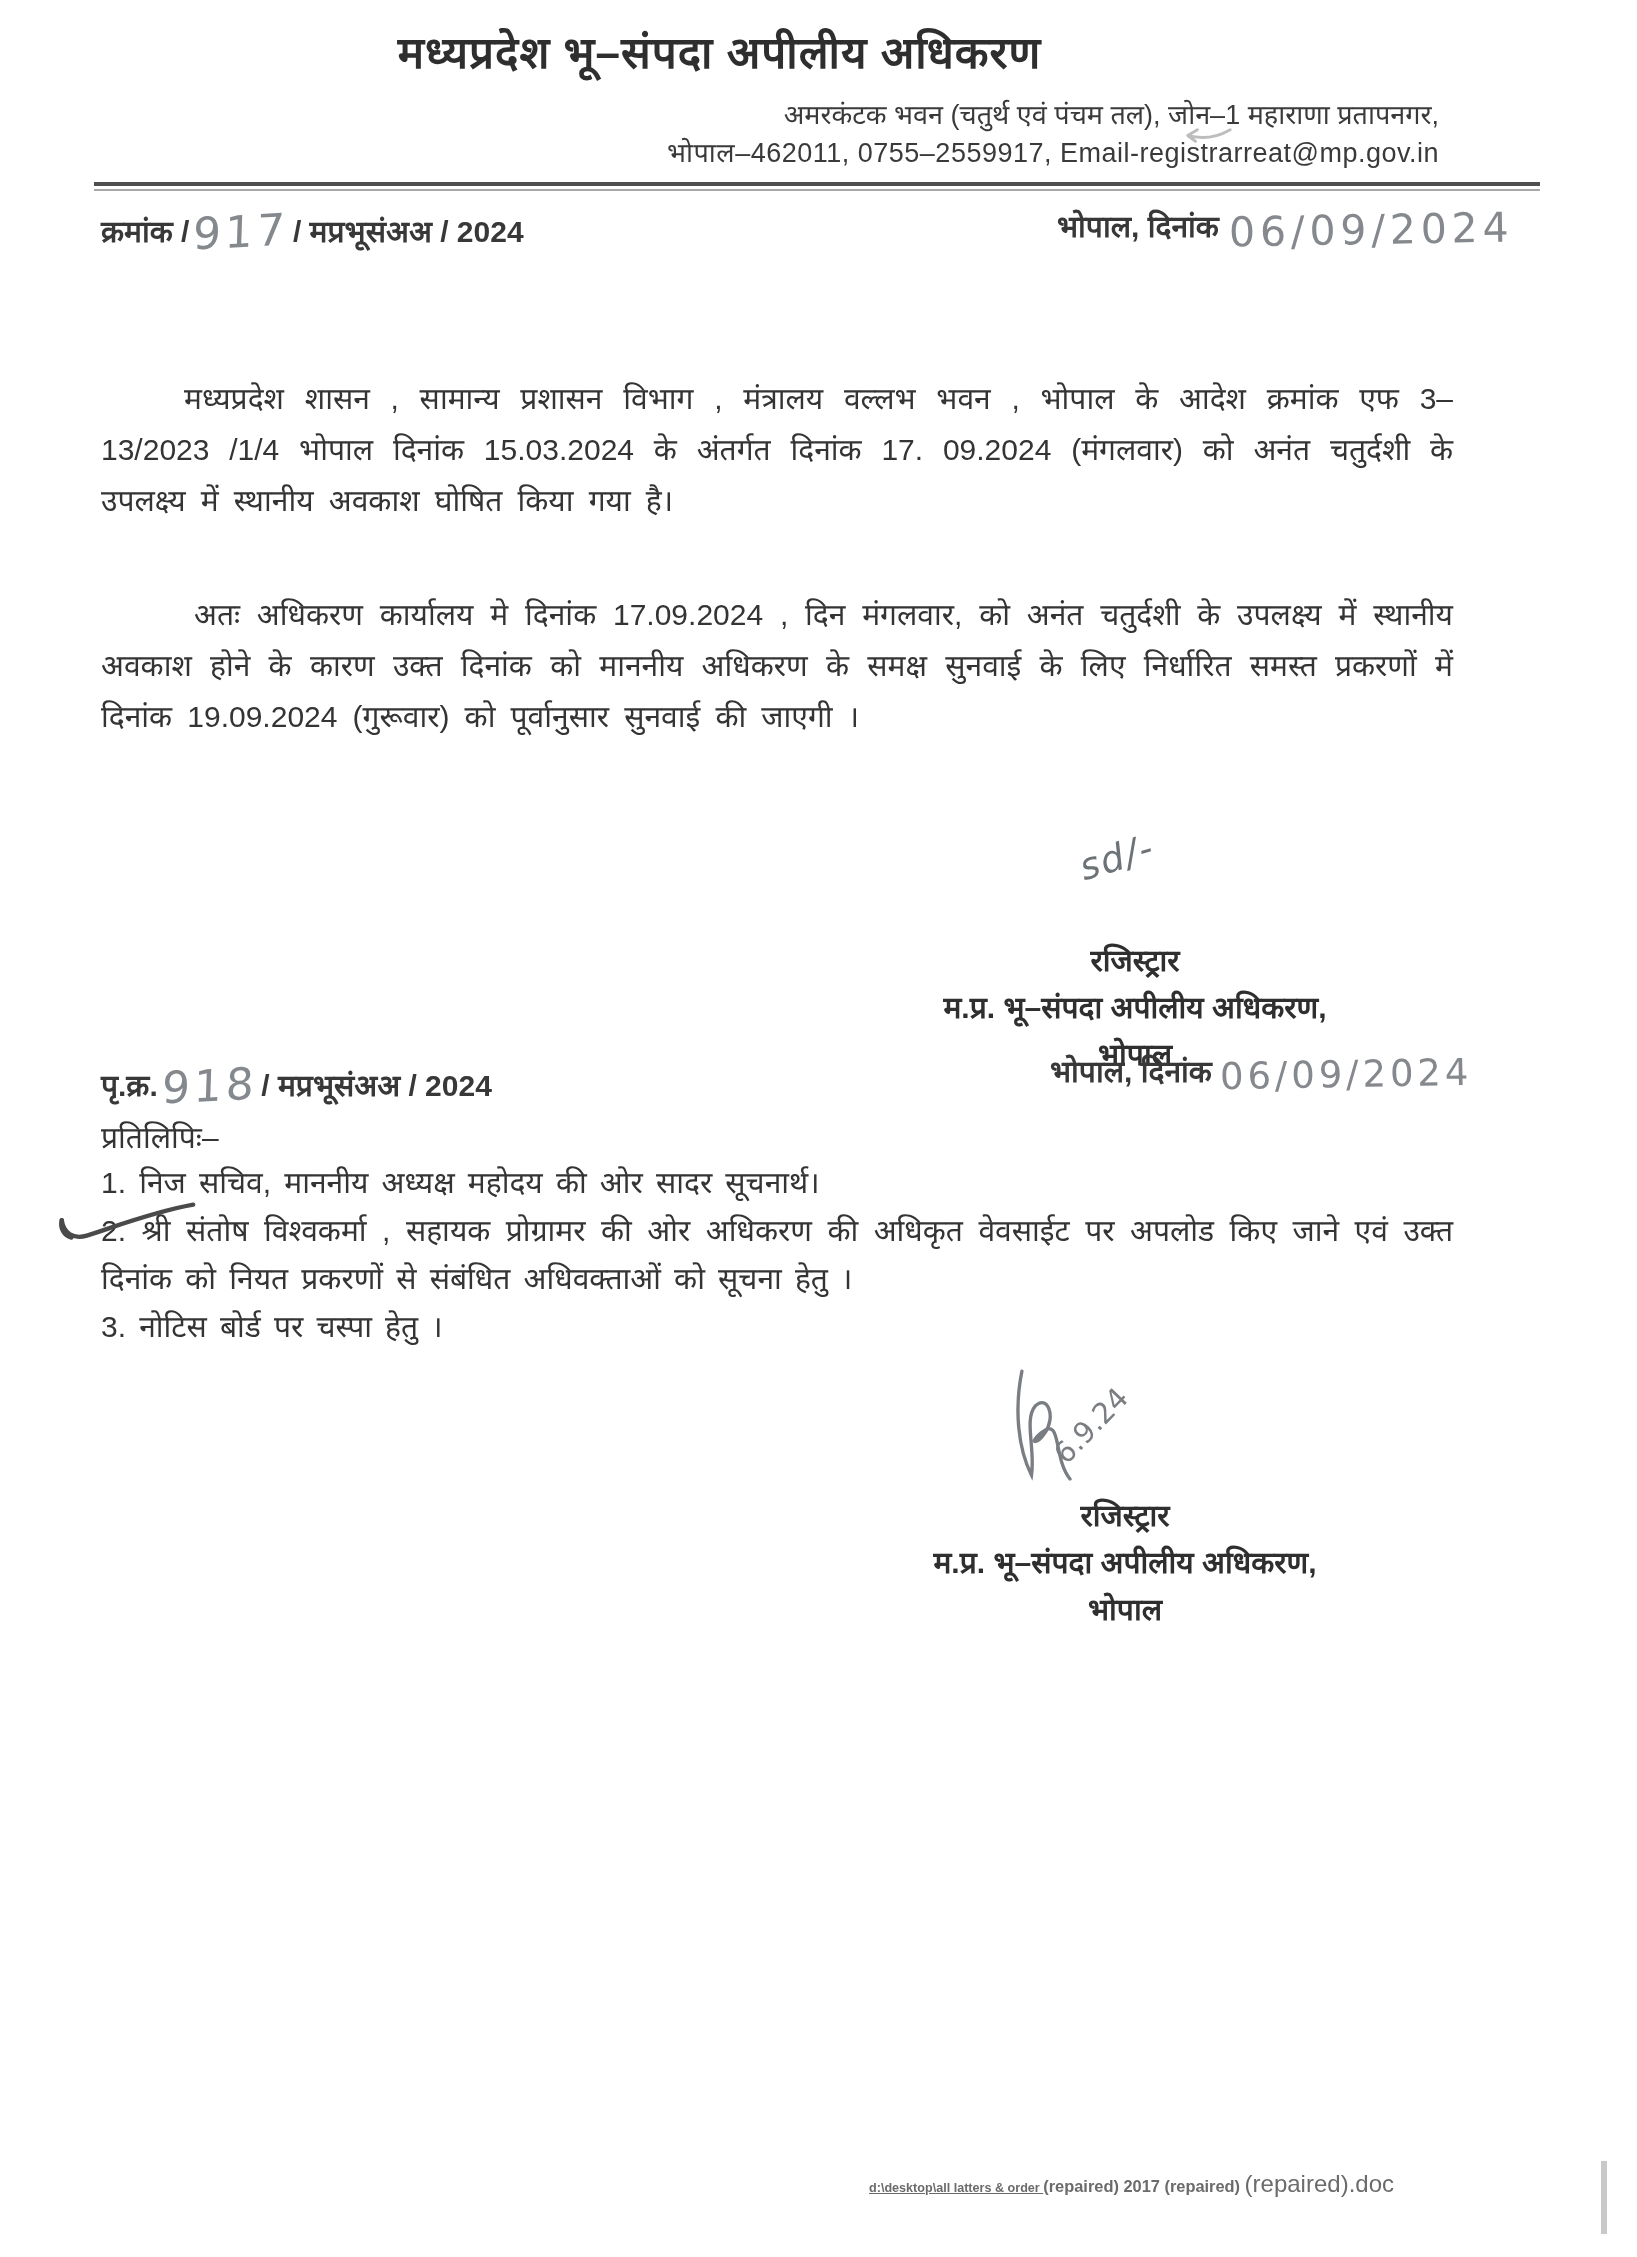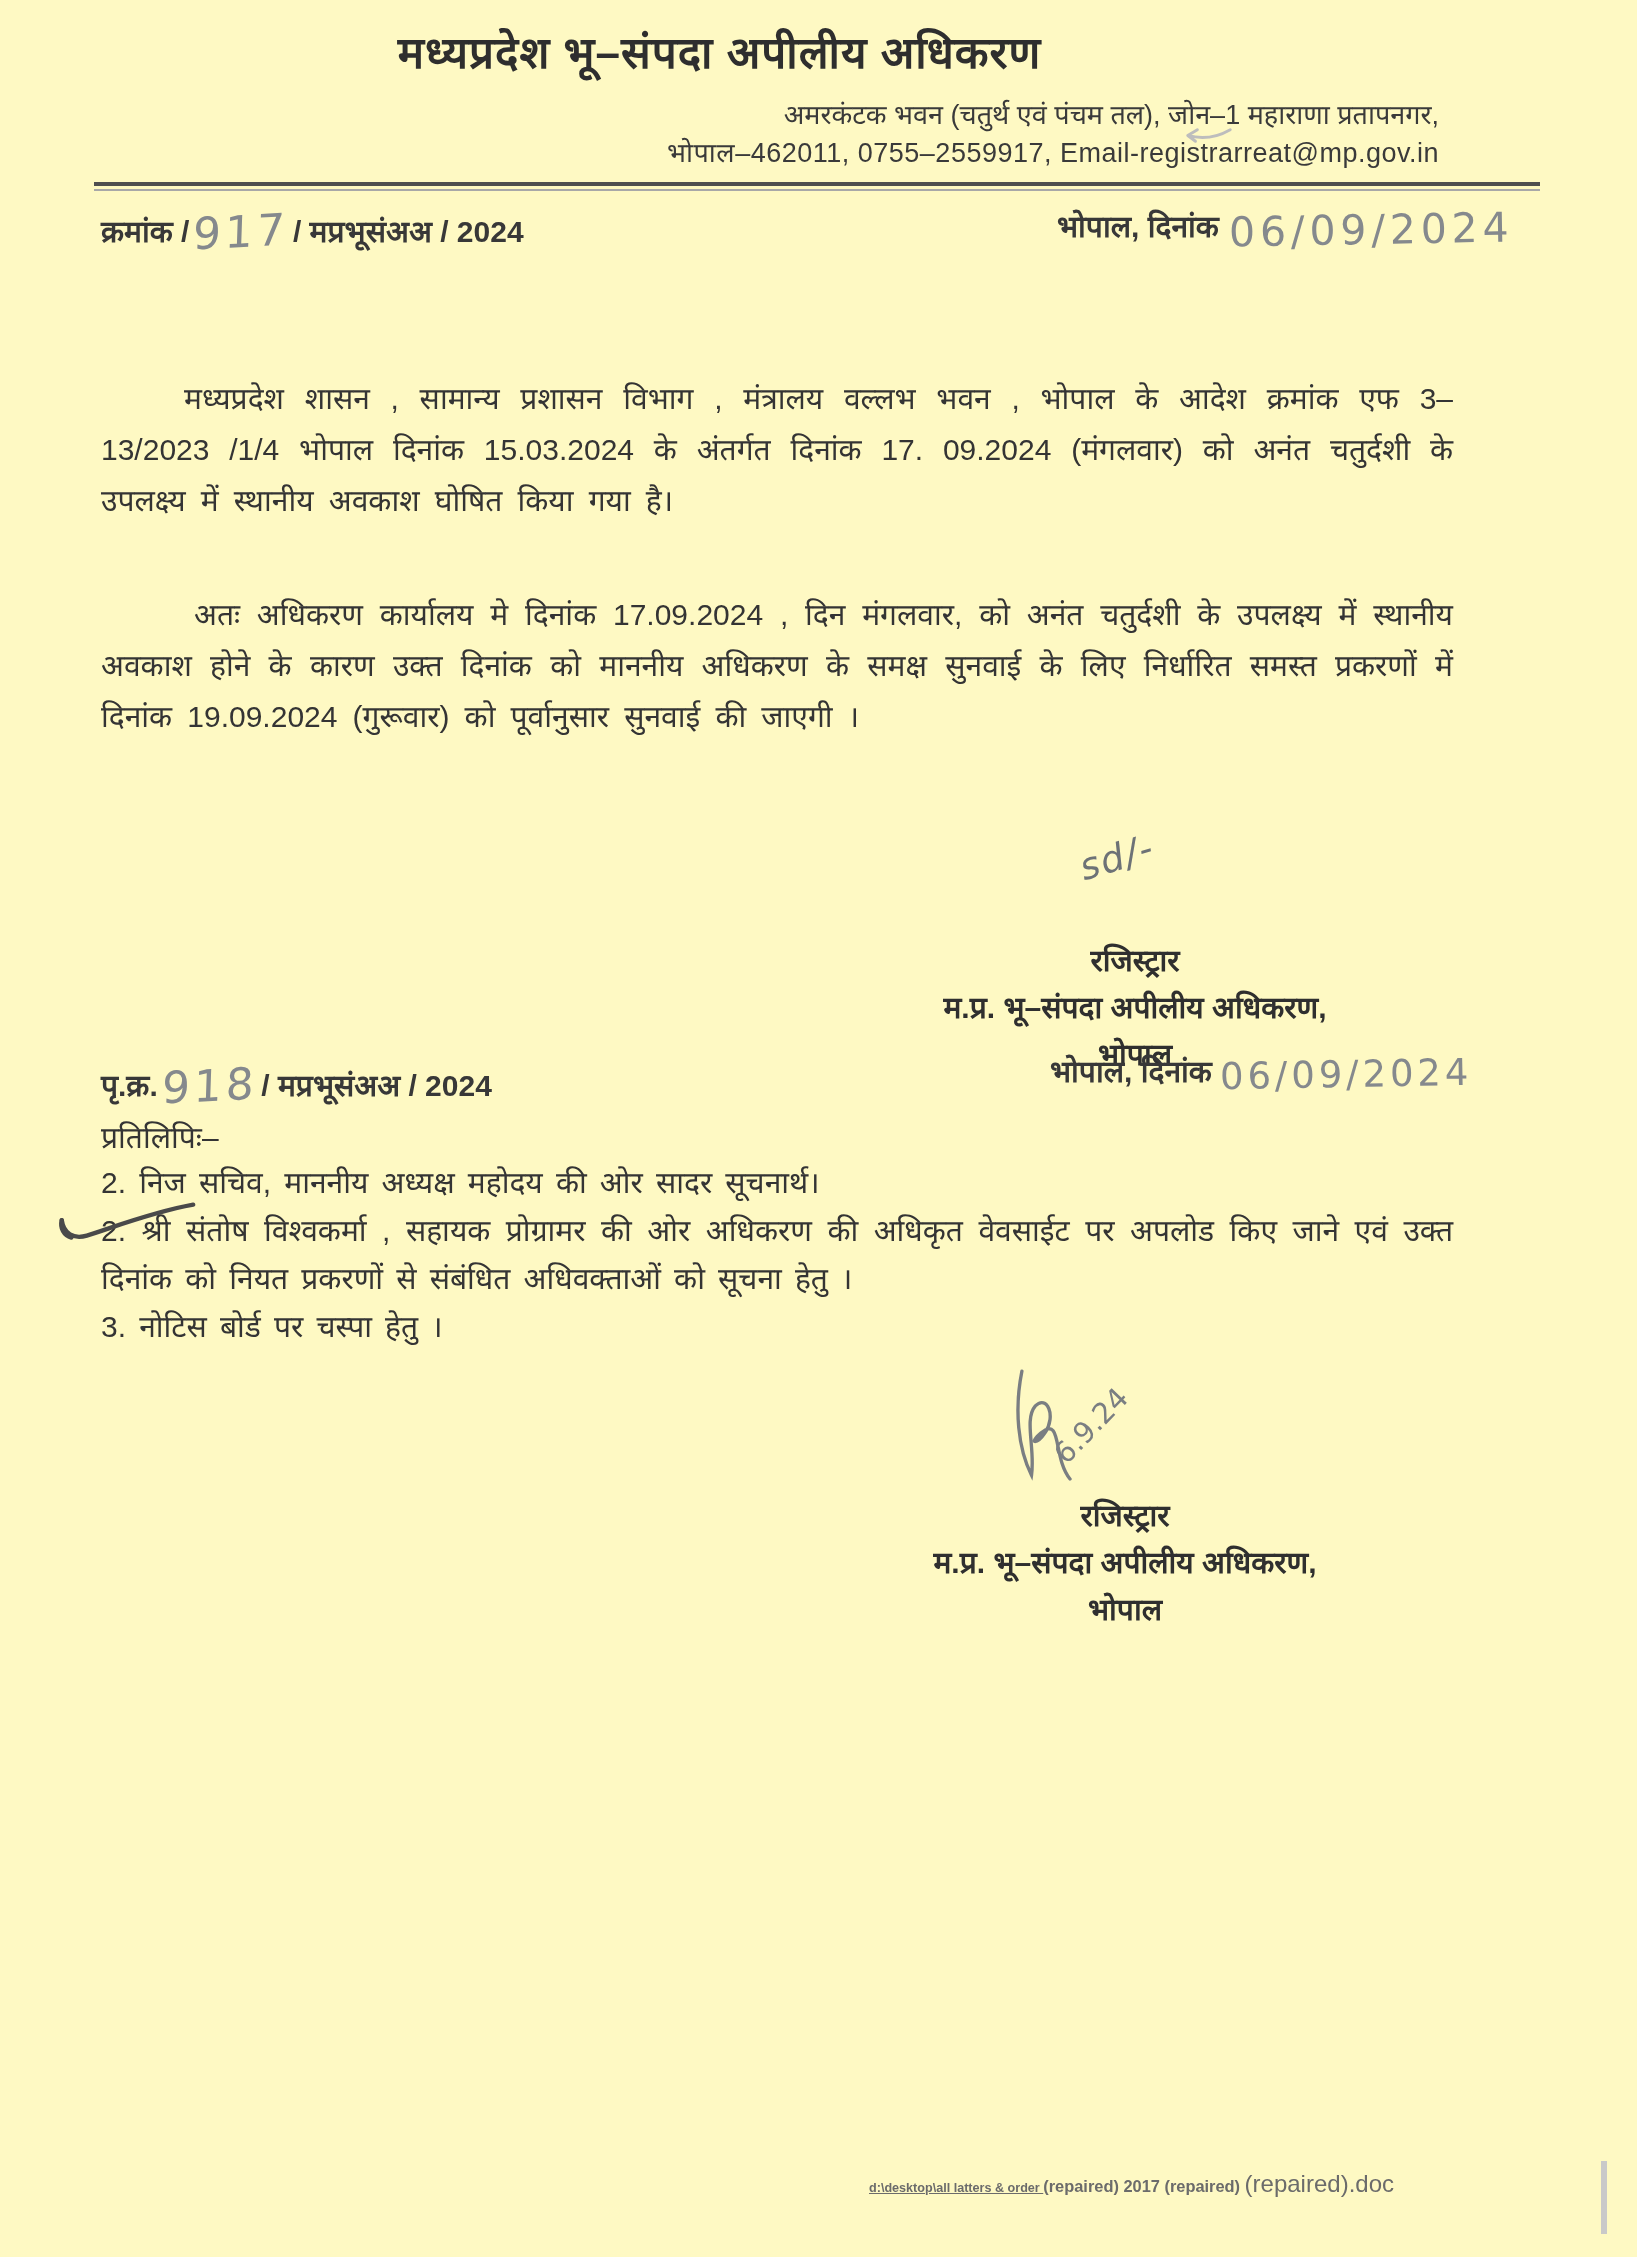--- a/index.html
+++ b/index.html
@@ -1,18 +1,18 @@
 <!DOCTYPE html>
 <html><head>
 <meta charset="utf-8">
 <style>
   html,body{margin:0;padding:0;background:#e8e8e8;}
   .page{
     position:relative;width:1638px;height:2257px;margin:0 auto;
-    background:#fef9c3;overflow:hidden;
+    background:#ffffff;overflow:hidden;
     font-family:"Liberation Sans",sans-serif;color:#333333;
   }
   
   .doc-title{
     position:absolute;top:21px;left:0;width:1439px;text-align:center;
     font-size:44px;font-weight:700;color:#2e2e2e;letter-spacing:1px;
   }
   .addr{position:absolute;left:0;width:1439px;text-align:right;font-size:27px;color:#3a3a3a;}
   .addr1{top:95px;}
   .addr2{top:133px;letter-spacing:0.5px;}
@@ -91,21 +91,21 @@
   </div>
   <div class="pd-row1">
     <span>भोपाल, दिनांक</span><span class="hw hw-date-mid">06/09/2024</span>
   </div>
 
   <div class="ref2">
     <span>पृ.क्र.</span><span class="hw hw-num">918</span><span>/  मप्रभूसंअअ / 2024</span>
   </div>
   <div class="pratilipi">प्रतिलिपिः–</div>
   <div class="copy-items">
-    <div class="item">2. निज सचिव, माननीय अध्यक्ष महोदय की ओर सादर सूचनार्थ।</div>
+    <div class="item">1. निज सचिव, माननीय अध्यक्ष महोदय की ओर सादर सूचनार्थ।</div>
     <div class="item">2. श्री संतोष विश्वकर्मा , सहायक प्रोग्रामर की ओर अधिकरण की अधिकृत वेवसाईट पर अपलोड किए जाने एवं उक्त दिनांक को नियत प्रकरणों से संबंधित अधिवक्ताओं को सूचना हेतु ।</div>
     <div class="item">3. नोटिस बोर्ड पर चस्पा हेतु ।</div>
   </div>
 
   <svg class="tick-svg" width="145" height="58" viewBox="0 0 150 60">
     <path d="M8,26 C10,40 20,46 34,42 C60,34 100,18 144,10" stroke="#4a4a4a" stroke-width="4.5" fill="none" stroke-linecap="round"></path>
     <path d="M8,26 C6,34 10,42 18,44" stroke="#4a4a4a" stroke-width="4.5" fill="none" stroke-linecap="round"></path>
   </svg>
 
   <svg class="scribble-svg" width="222" height="154" viewBox="0 0 230 160">

